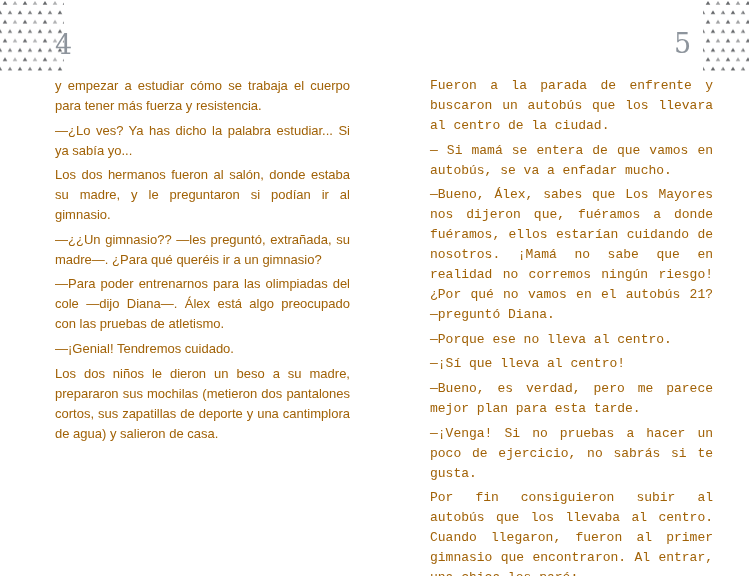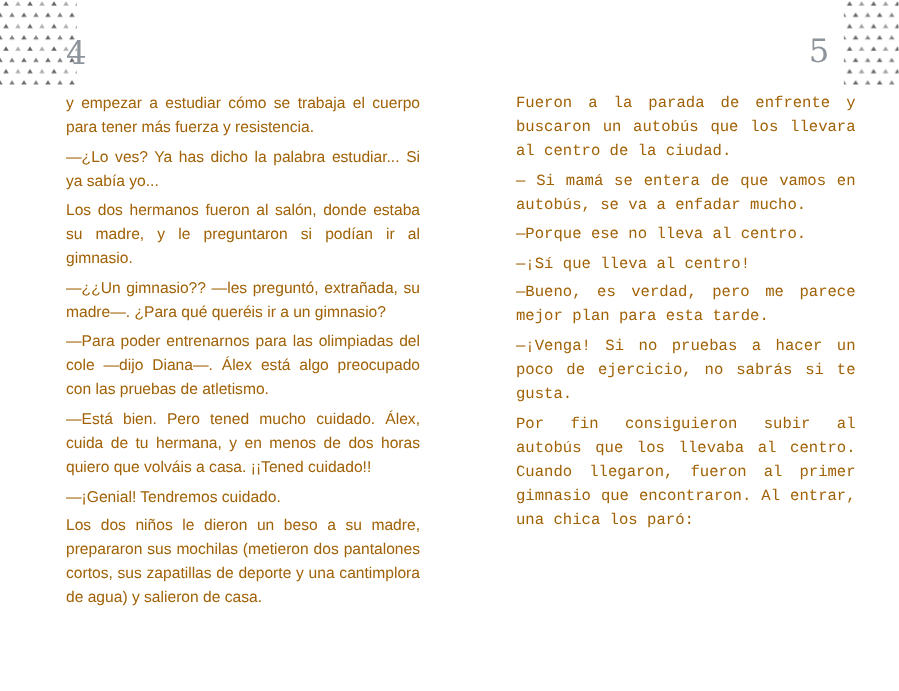--- a/index.html
+++ b/index.html
@@ -82,35 +82,35 @@
       <p>—¿Lo ves? Ya has dicho la palabra estudiar... Si ya sabía yo...</p>
 
 
       <p>Los dos hermanos fueron al salón, donde estaba su madre, y le preguntaron si podían ir al gimnasio.</p>
 
       <p>—¿¿Un gimnasio?? —les preguntó, extrañada, su madre—. ¿Para qué queréis ir a un gimnasio?</p>
 
       <p>—Para poder entrenarnos para las olimpiadas del cole —dijo Diana—. Álex está algo preocupado con las pruebas de atletismo.</p>
 
 
-      <p>—Está bien. Pero tened mucho cuidado. Álex, cuida de tu hermana, y en menos de dos horas quiero que volváis a casa. ¡¡Tened cuidado!!</p>
 
       <p>—¡Genial! Tendremos cuidado.</p>
 
       <p>Los dos niños le dieron un beso a su madre, prepararon sus mochilas (metieron dos pantalones cortos, sus zapatillas de deporte y una cantimplora de agua) y salieron de casa.</p>
     </div>
 
   <div class="page-number right">5</div>
 
   <div class="page-text right">
 
       <p>Fueron a la parada de enfrente y buscaron un autobús que los llevara al centro de la ciudad.</p>
 
       <p>— Si mamá se entera de que vamos en autobús, se va a enfadar mucho.</p>
 
+      <p>—Bueno, Álex, sabes que Los Mayores nos dijeron que, fuéramos a donde fuéramos, ellos estarían cuidando de nosotros. ¡Mamá no sabe que en realidad no corremos ningún riesgo! ¿Por qué no vamos en el autobús 21? —preguntó Diana.</p>
 
       <p>—Porque ese no lleva al centro.</p>
 
       <p>—¡Sí que lleva al centro!</p>
 
 
       <p>—Bueno, es verdad, pero me parece mejor plan para esta tarde.</p>
 
       <p>—¡Venga! Si no pruebas a hacer un poco de ejercicio, no sabrás si te gusta.</p>
 

